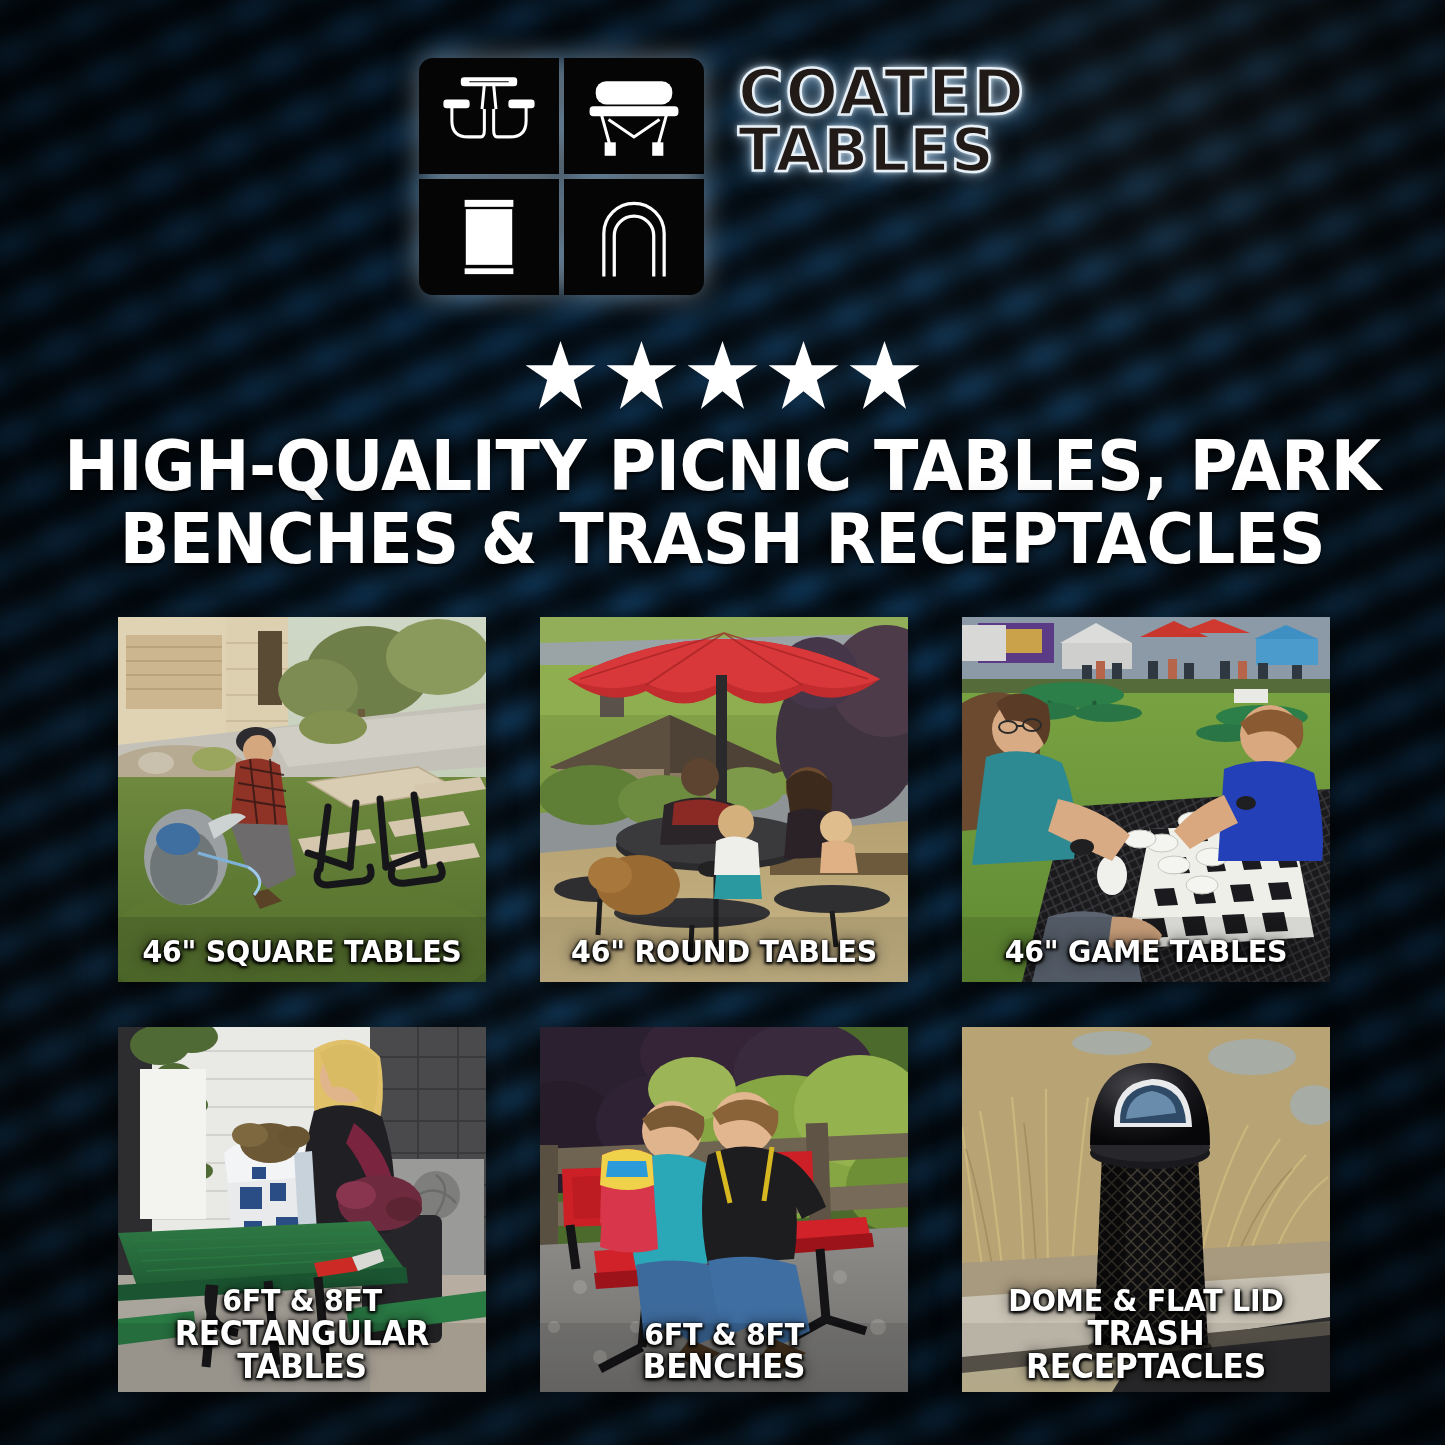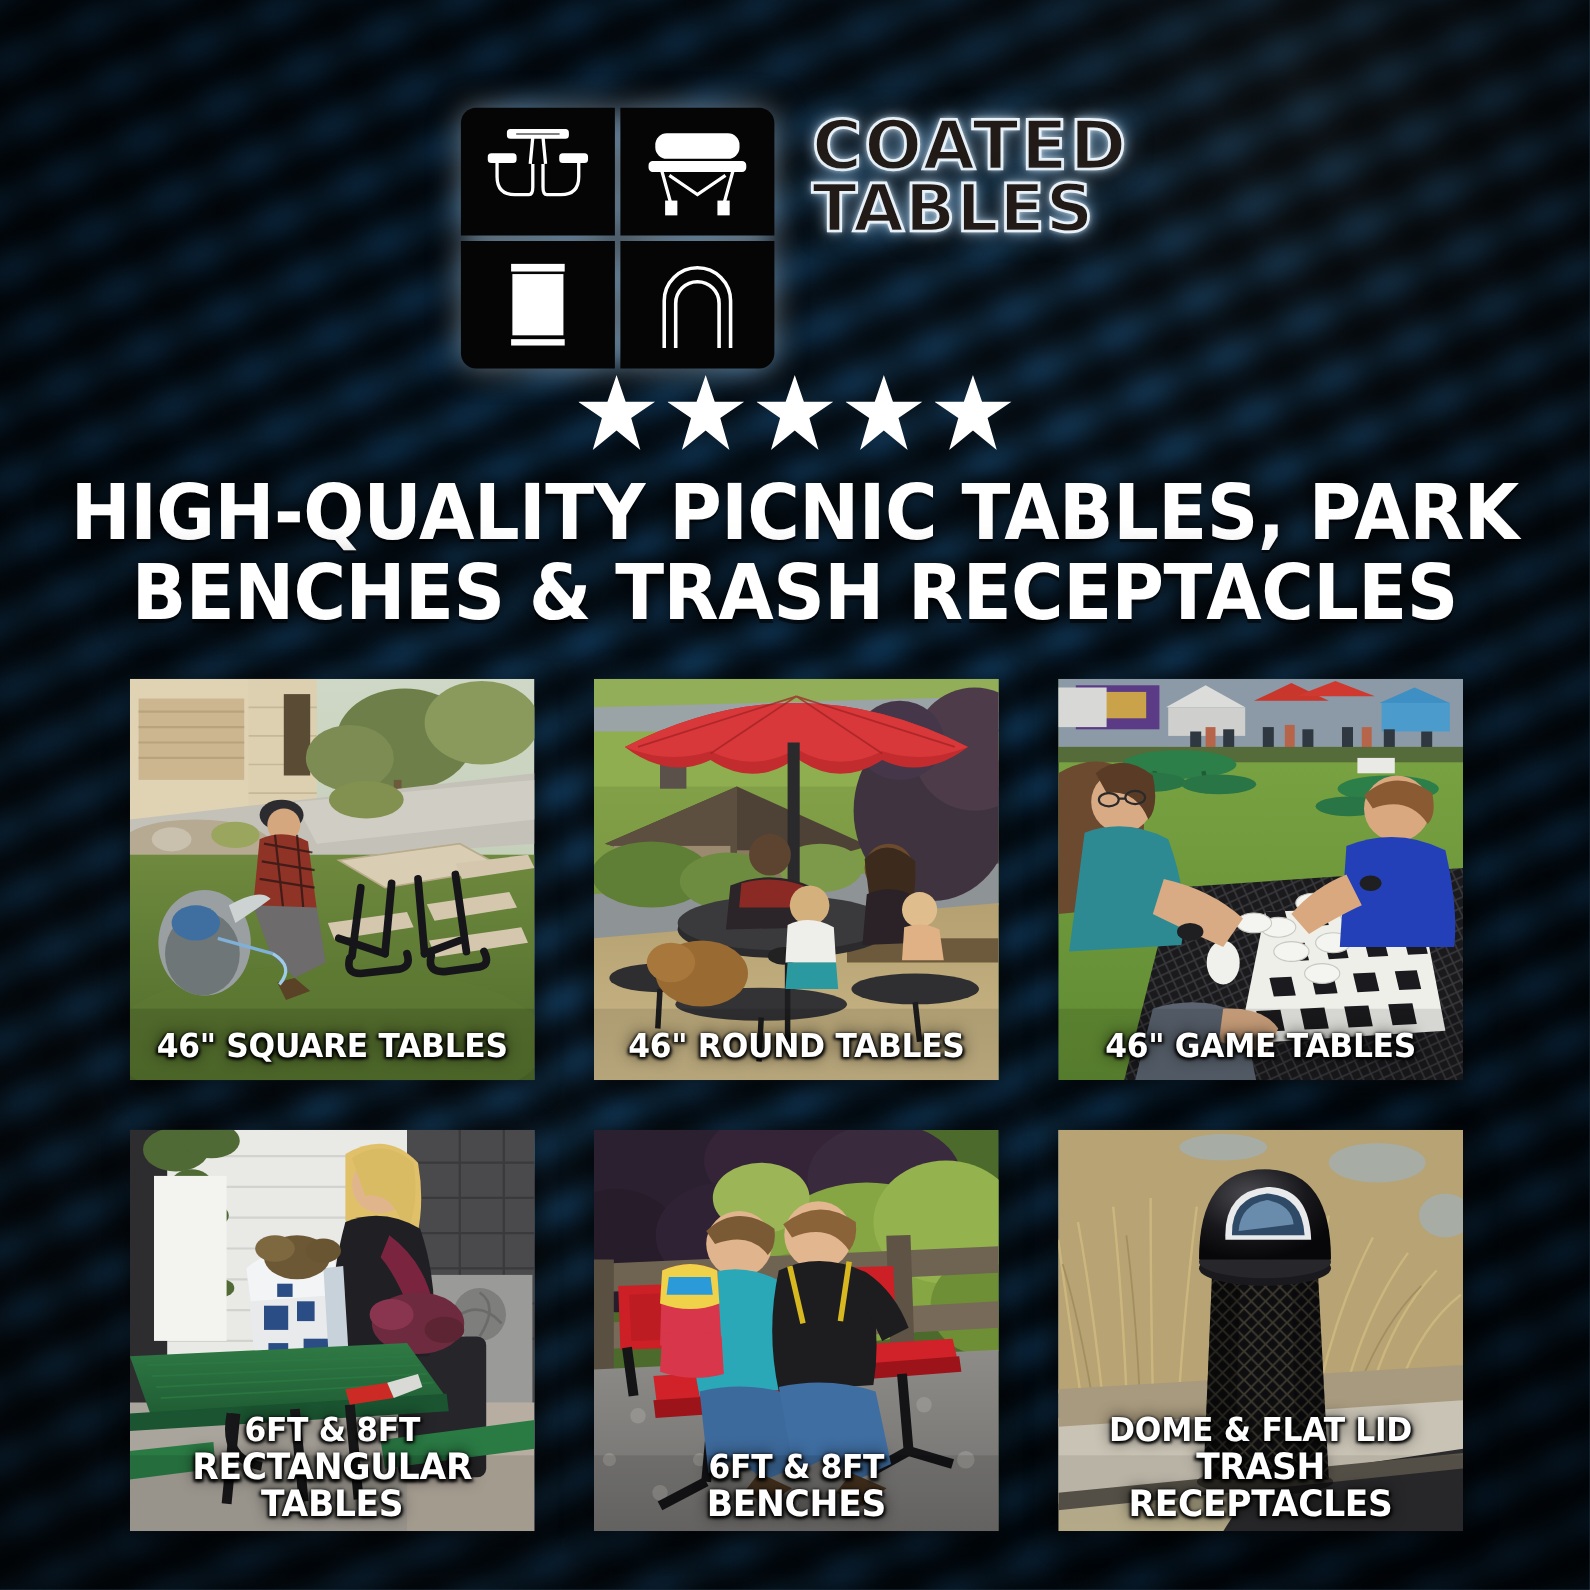--- a/index.html
+++ b/index.html
@@ -79,21 +79,20 @@
   
   .logo-row {
     position: absolute;
     top: 58px;
     left: 0;
     width: 100%;
     display: flex;
     justify-content: center;
     align-items: flex-start;
     gap: 34px;
-    margin-top: 40px;
   }
   .logo-tiles {
     width: 285px;
     height: 237px;
     display: grid;
     grid-template-columns: 1fr 1fr;
     grid-template-rows: 1fr 1fr;
     gap: 5px;
     filter: drop-shadow(0 0 14px rgba(190,215,235,0.55));
   }

